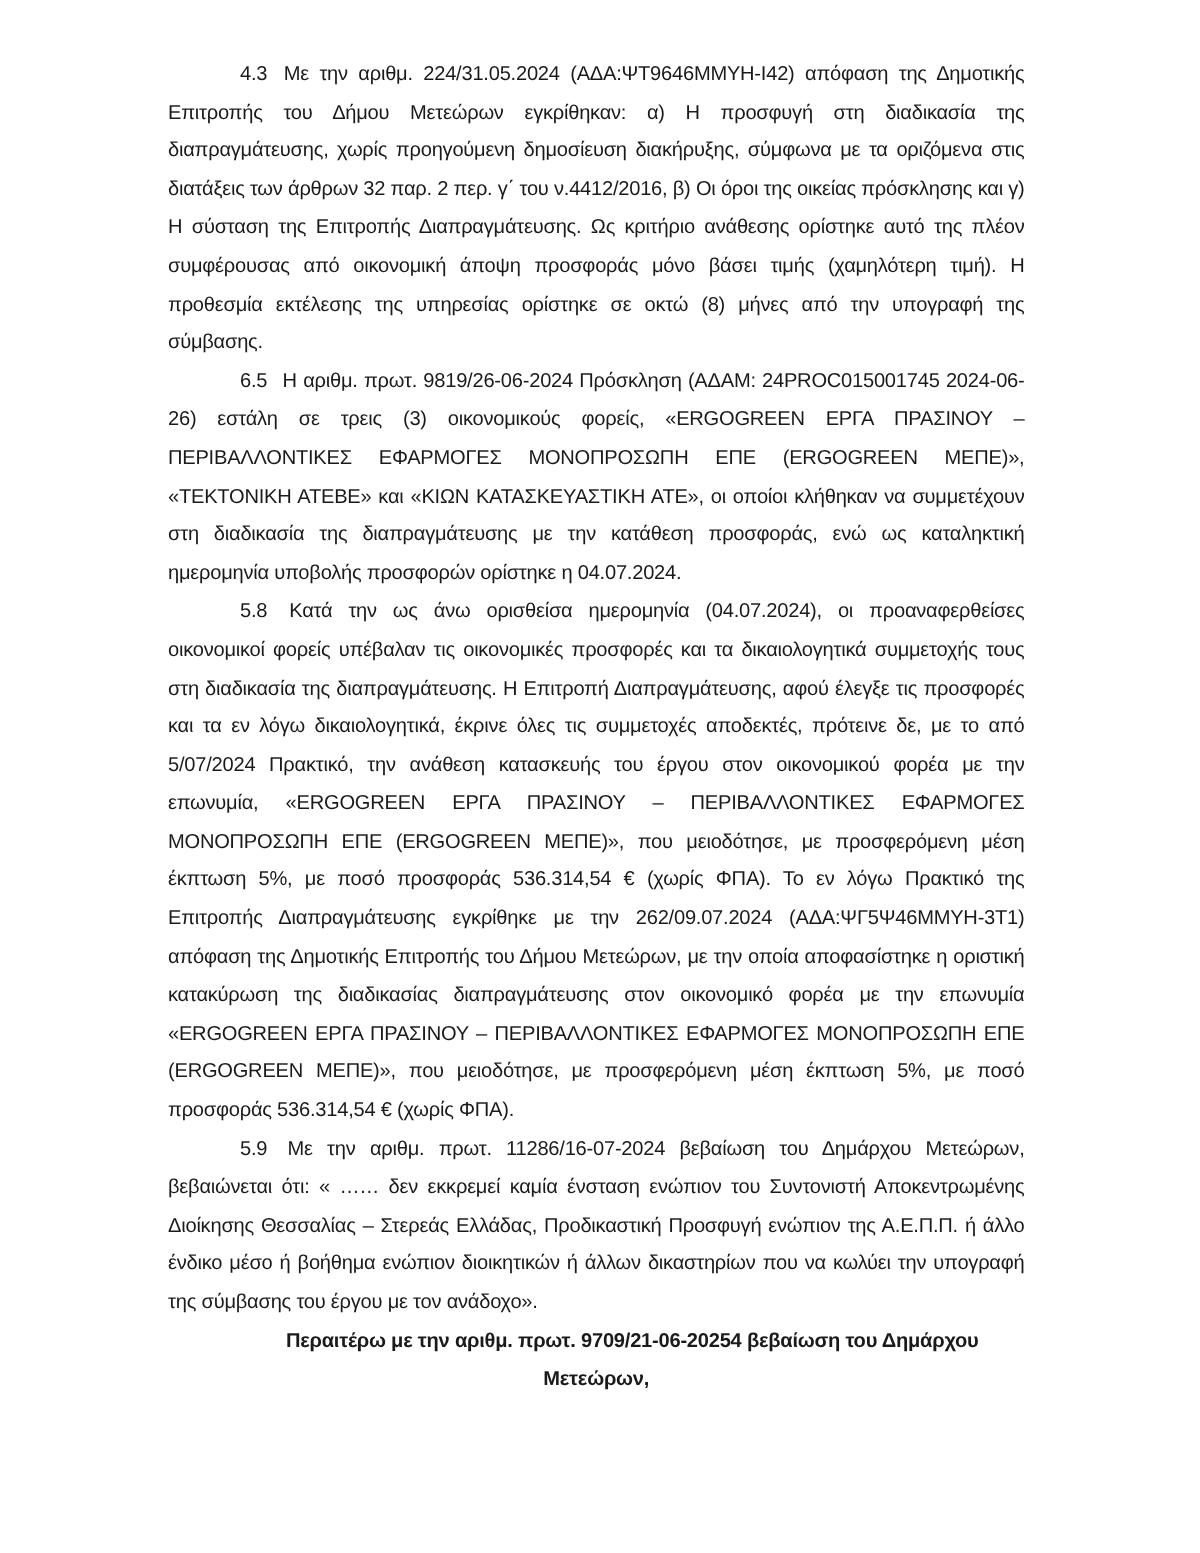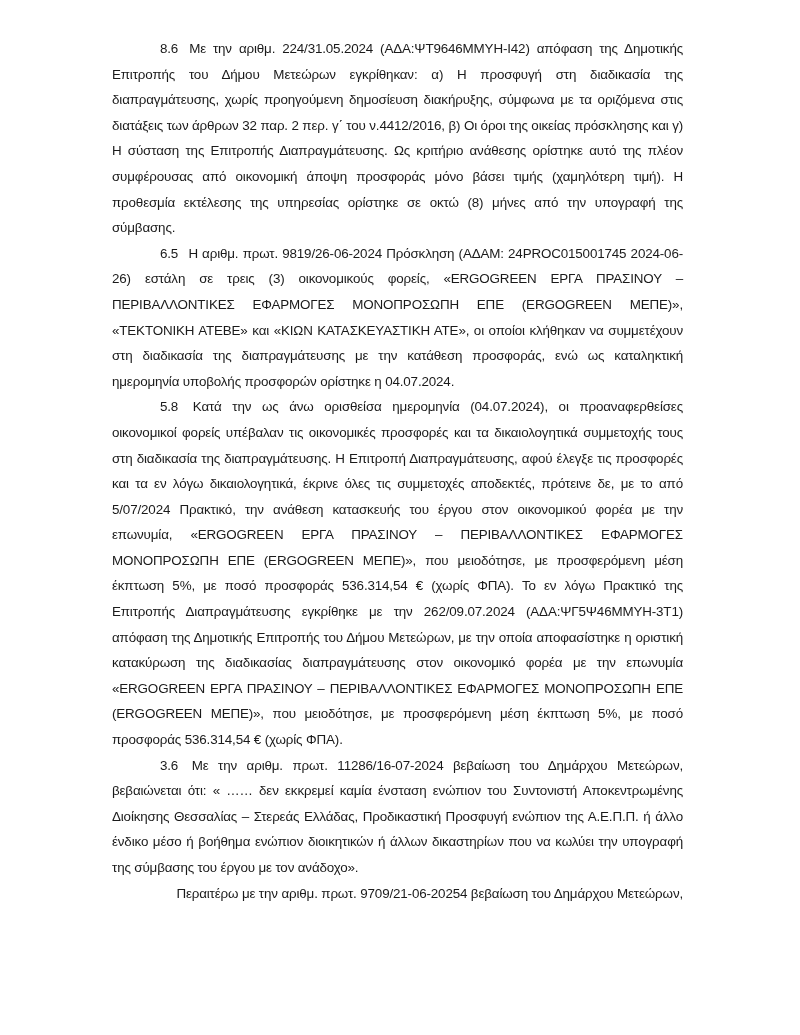--- a/index.html
+++ b/index.html
@@ -13,38 +13,38 @@
   }
   .para {
     margin: 0;
     font-size: 13.4px;
     line-height: 25.6px;
     text-align: justify;
     text-indent: 48px;
     letter-spacing: -0.15px;
   }
   .para .num { margin-right: 4px; }
-  .para.last { text-align: right; }
+  .para.last { text-align: center; font-weight: bold; }
 </style>
 </head>
 <body>
 
 <div class="page">
   <p class="para">
-    <span class="num">8.6</span>
+    <span class="num">4.3</span>
     <span>Με την αριθμ. 224/31.05.2024 (ΑΔΑ:ΨΤ9646ΜΜΥΗ-Ι42) απόφαση της Δημοτικής Επιτροπής του Δήμου Μετεώρων εγκρίθηκαν: α) Η προσφυγή στη διαδικασία της διαπραγμάτευσης, χωρίς προηγούμενη δημοσίευση διακήρυξης, σύμφωνα με τα οριζόμενα στις διατάξεις των άρθρων 32 παρ. 2 περ. γ΄ του ν.4412/2016, β) Οι όροι της οικείας πρόσκλησης και γ) Η σύσταση της Επιτροπής Διαπραγμάτευσης. Ως κριτήριο ανάθεσης ορίστηκε αυτό της πλέον συμφέρουσας από οικονομική άποψη προσφοράς μόνο βάσει τιμής (χαμηλότερη τιμή). Η προθεσμία εκτέλεσης της υπηρεσίας ορίστηκε σε οκτώ (8) μήνες από την υπογραφή της σύμβασης.</span>
   </p>
   <p class="para">
     <span class="num" style="margin-right:6px">6.5</span>
     <span>Η αριθμ. πρωτ. 9819/26-06-2024 Πρόσκληση (ΑΔΑΜ: 24PROC015001745 2024-06-26) εστάλη σε τρεις (3) οικονομικούς φορείς, «ERGOGREEN ΕΡΓΑ ΠΡΑΣΙΝΟΥ – ΠΕΡΙΒΑΛΛΟΝΤΙΚΕΣ ΕΦΑΡΜΟΓΕΣ ΜΟΝΟΠΡΟΣΩΠΗ ΕΠΕ (ERGOGREEN ΜΕΠΕ)», «ΤΕΚΤΟΝΙΚΗ ΑΤΕΒΕ» και «ΚΙΩΝ ΚΑΤΑΣΚΕΥΑΣΤΙΚΗ ΑΤΕ», οι οποίοι κλήθηκαν να συμμετέχουν στη διαδικασία της διαπραγμάτευσης με την κατάθεση προσφοράς, ενώ ως καταληκτική ημερομηνία υποβολής προσφορών ορίστηκε η 04.07.2024.</span>
   </p>
   <p class="para">
     <span class="num">5.8</span>
     <span>Κατά την ως άνω ορισθείσα ημερομηνία (04.07.2024), οι προαναφερθείσες οικονομικοί φορείς υπέβαλαν τις οικονομικές προσφορές και τα δικαιολογητικά συμμετοχής τους στη διαδικασία της διαπραγμάτευσης. Η Επιτροπή Διαπραγμάτευσης, αφού έλεγξε τις προσφορές και τα εν λόγω δικαιολογητικά, έκρινε όλες τις συμμετοχές αποδεκτές, πρότεινε δε, με το από 5/07/2024 Πρακτικό, την ανάθεση κατασκευής του έργου στον οικονομικού φορέα με την επωνυμία, «ERGOGREEN ΕΡΓΑ ΠΡΑΣΙΝΟΥ – ΠΕΡΙΒΑΛΛΟΝΤΙΚΕΣ ΕΦΑΡΜΟΓΕΣ ΜΟΝΟΠΡΟΣΩΠΗ ΕΠΕ (ERGOGREEN ΜΕΠΕ)», που μειοδότησε, με προσφερόμενη μέση έκπτωση 5%, με ποσό προσφοράς 536.314,54 € (χωρίς ΦΠΑ). Το εν λόγω Πρακτικό της Επιτροπής Διαπραγμάτευσης εγκρίθηκε με την 262/09.07.2024 (ΑΔΑ:ΨΓ5Ψ46ΜΜΥΗ-3Τ1) απόφαση της Δημοτικής Επιτροπής του Δήμου Μετεώρων, με την οποία αποφασίστηκε η οριστική κατακύρωση της διαδικασίας διαπραγμάτευσης στον οικονομικό φορέα με την επωνυμία «ERGOGREEN ΕΡΓΑ ΠΡΑΣΙΝΟΥ – ΠΕΡΙΒΑΛΛΟΝΤΙΚΕΣ ΕΦΑΡΜΟΓΕΣ ΜΟΝΟΠΡΟΣΩΠΗ ΕΠΕ (ERGOGREEN ΜΕΠΕ)», που μειοδότησε, με προσφερόμενη μέση έκπτωση 5%, με ποσό προσφοράς 536.314,54 € (χωρίς ΦΠΑ).</span>
   </p>
   <p class="para">
-    <span class="num">3.6</span>
+    <span class="num">5.9</span>
     <span>Με την αριθμ. πρωτ. 11286/16-07-2024 βεβαίωση του Δημάρχου Μετεώρων, βεβαιώνεται ότι: « …… δεν εκκρεμεί καμία ένσταση ενώπιον του Συντονιστή Αποκεντρωμένης Διοίκησης Θεσσαλίας – Στερεάς Ελλάδας, Προδικαστική Προσφυγή ενώπιον της Α.Ε.Π.Π. ή άλλο ένδικο μέσο ή βοήθημα ενώπιον διοικητικών ή άλλων δικαστηρίων που να κωλύει την υπογραφή της σύμβασης του έργου με τον ανάδοχο».</span>
   </p>
   <p class="para last">
     <span>Περαιτέρω με την αριθμ. πρωτ. 9709/21-06-20254 βεβαίωση του Δημάρχου Μετεώρων,</span>
   </p>
 </div>
 
 </body></html>

